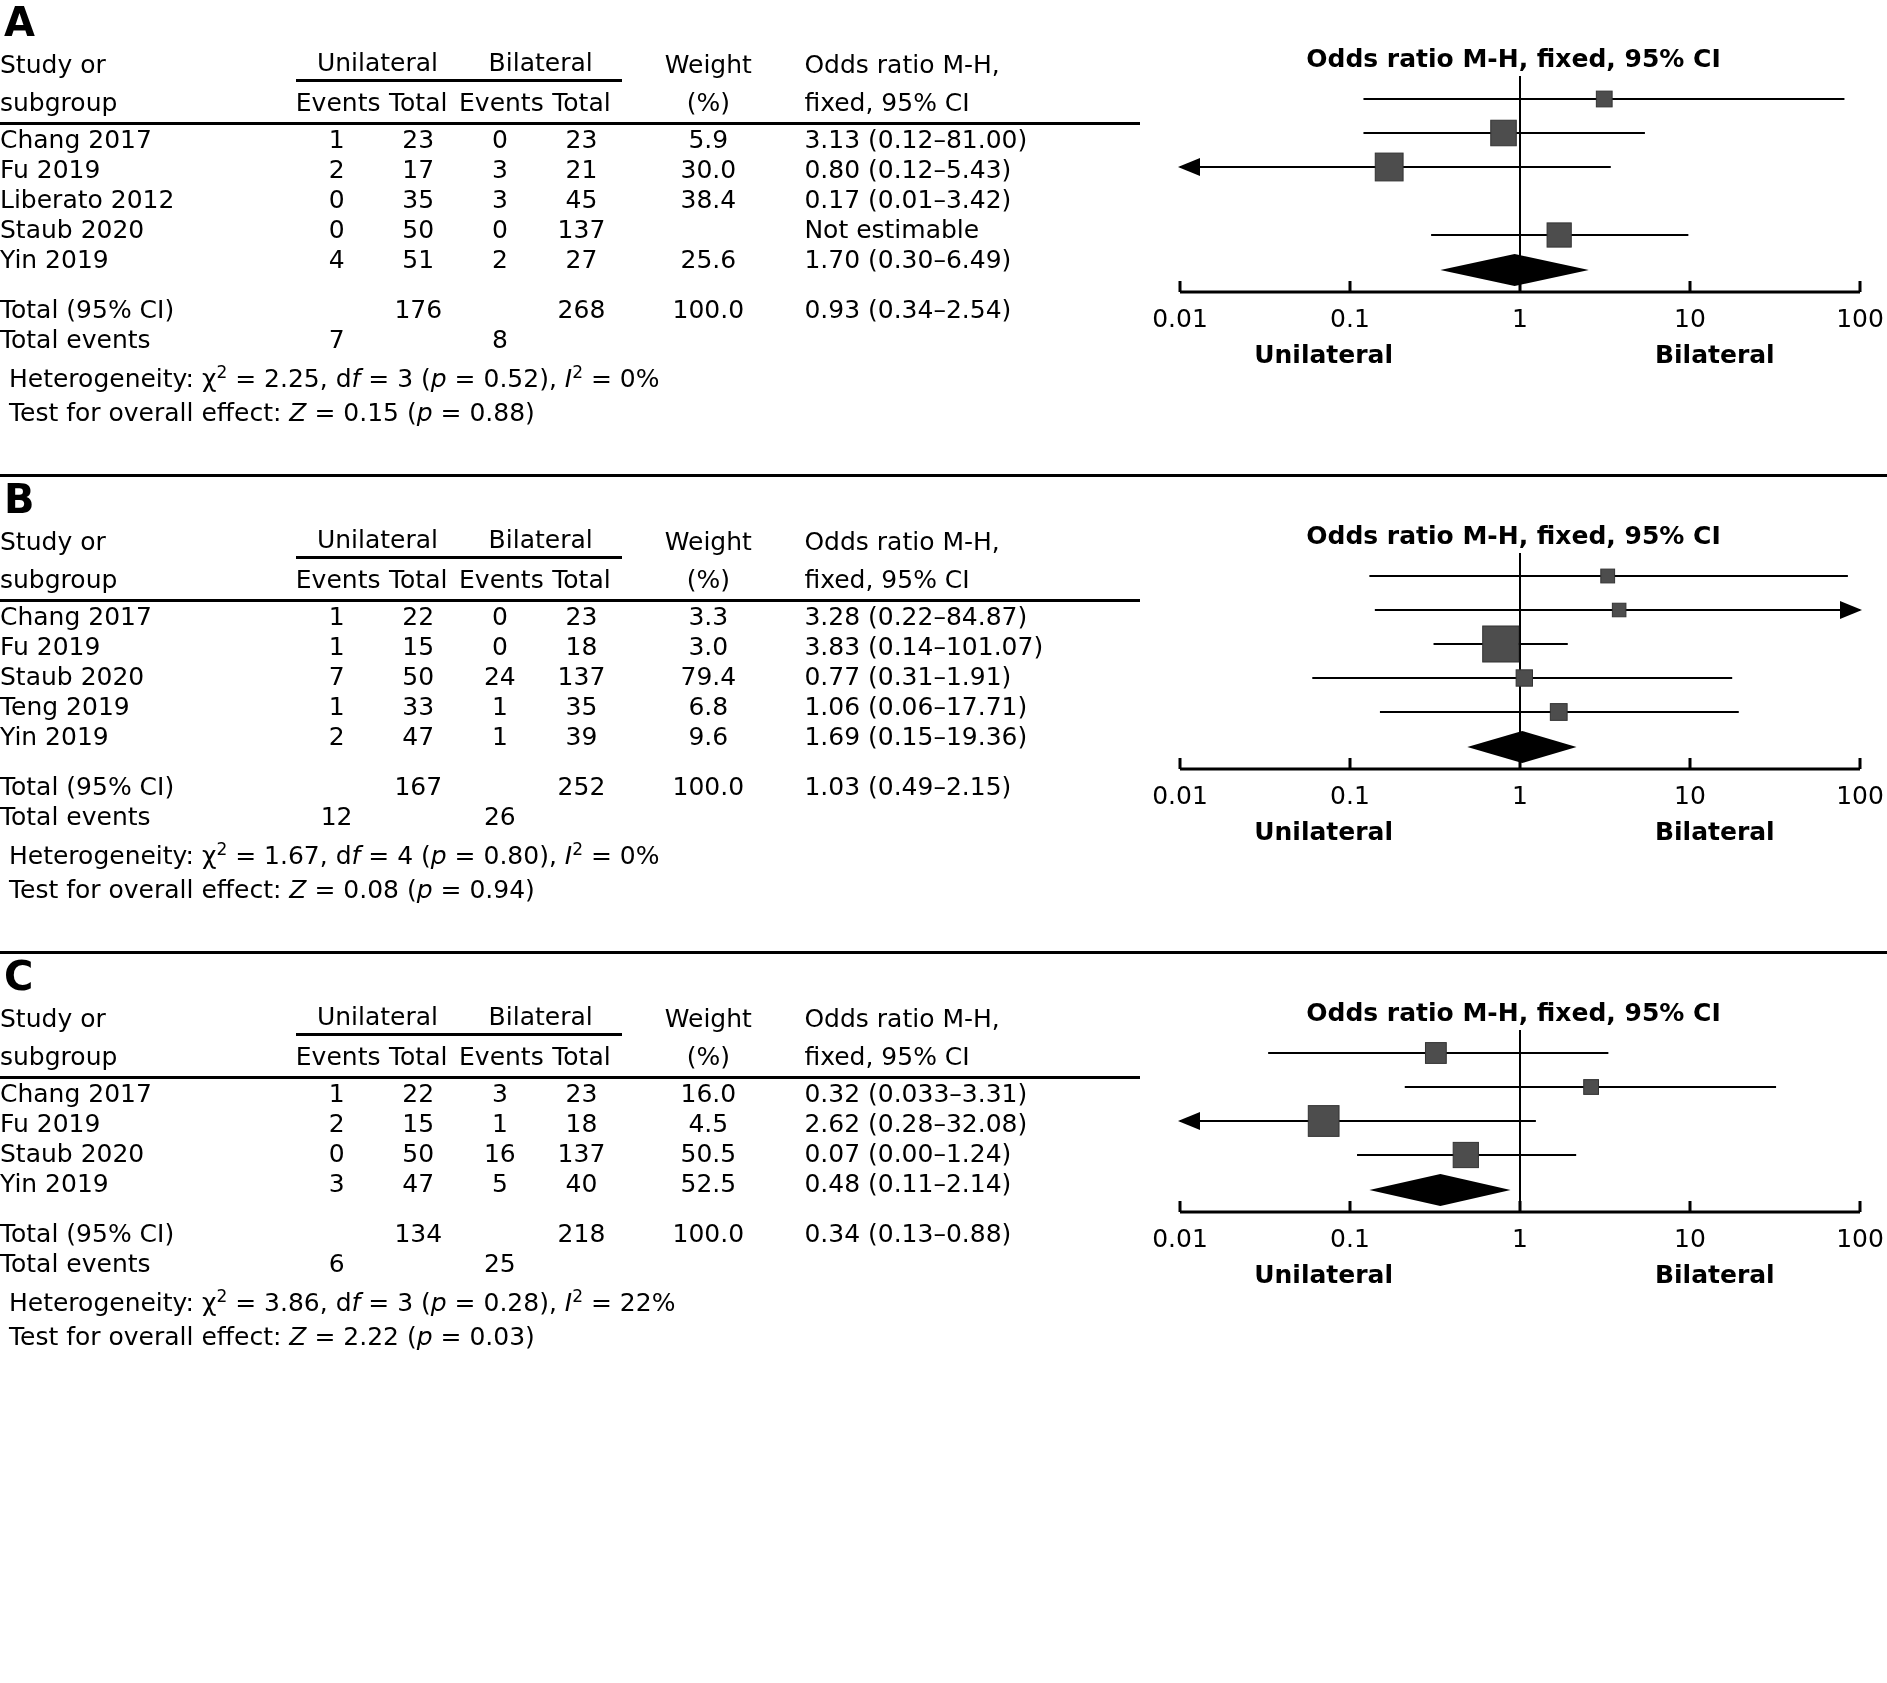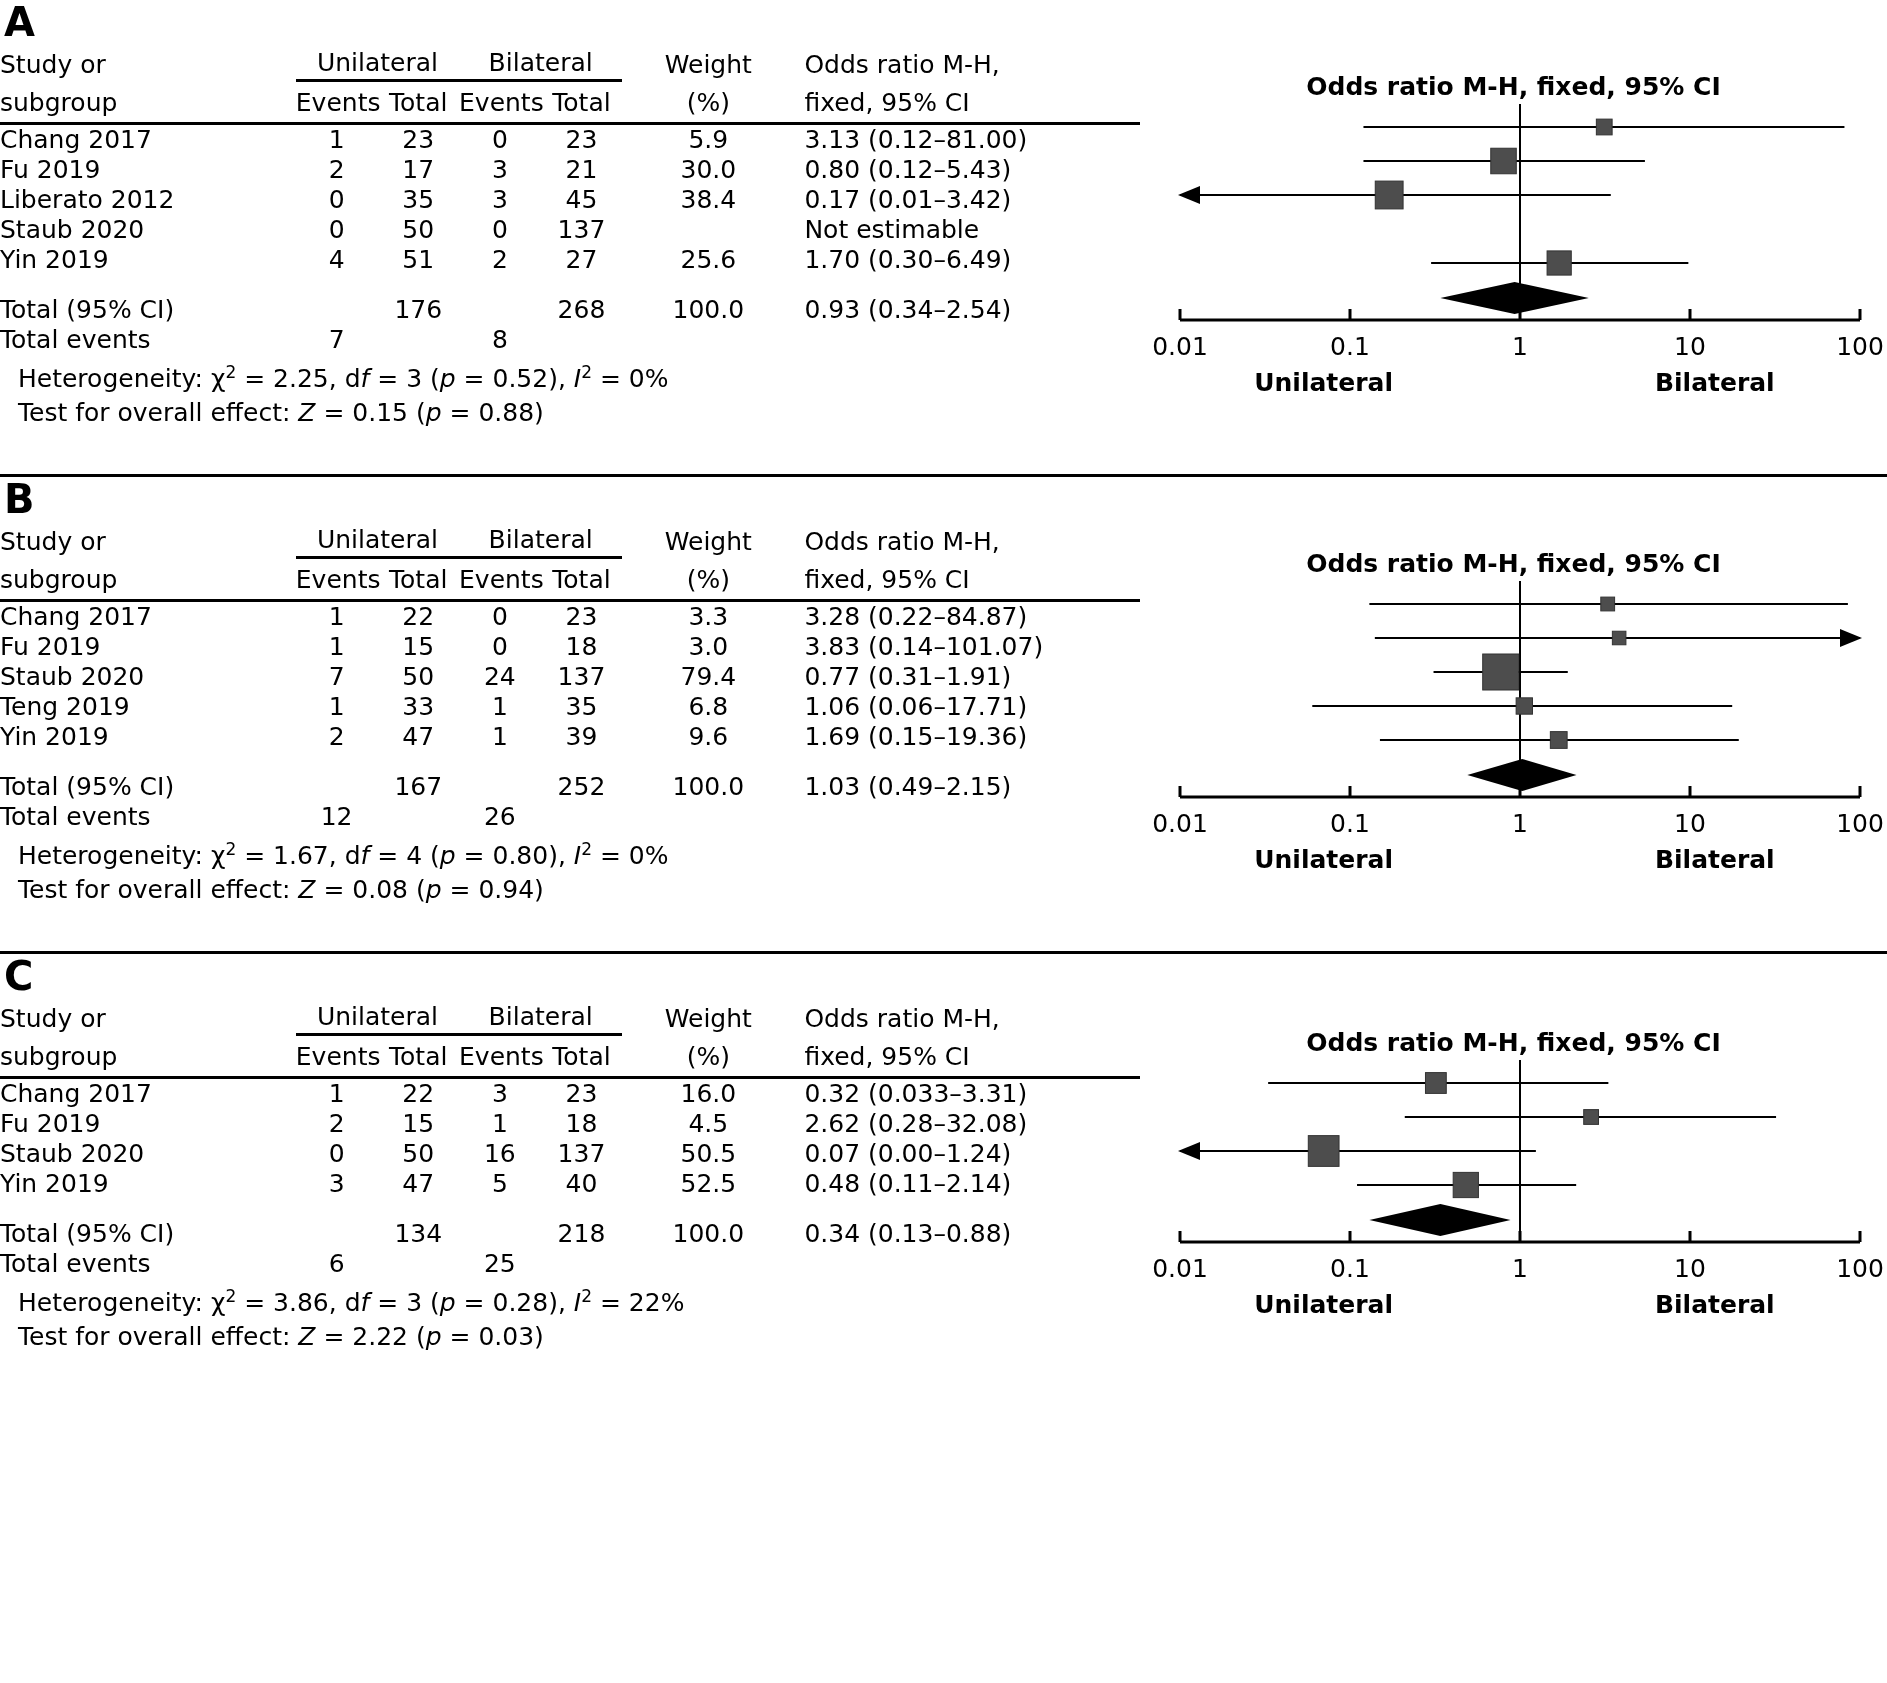--- a/index.html
+++ b/index.html
@@ -24,21 +24,20 @@
     font-weight: bold;
     line-height: 1;
     padding-left: 4px;
     padding-top: 2px;
     height: 42px;
   }
   .panel-body {
     position: relative;
     display: flex;
     flex-direction: row;
-    align-items: center;
   }
   .table-area {
     width: 1140px;
     position: relative;
   }
   .plot-area {
     width: 747px;
     position: relative;
   }
 
@@ -76,21 +75,21 @@
     border-bottom: 3px solid #000;
     height: 4px;
     padding: 0 !important;
   }
   .study-row td { line-height: 34px; }
   .spacer-row td { height: 20px; line-height: 20px; }
   .total-row td { font-weight: bold; line-height: 36px; }
   .notes {
     font-size: 25px;
     line-height: 34px;
-    padding-left: 18px;
+    padding-left: 9px;
   }
   .notes i { font-style: italic; }
   .sup { font-size: 17px; vertical-align: super; }
 
   
   .forest {
     position: relative;
     width: 747px;
   }
   .forest svg { display: block; }

